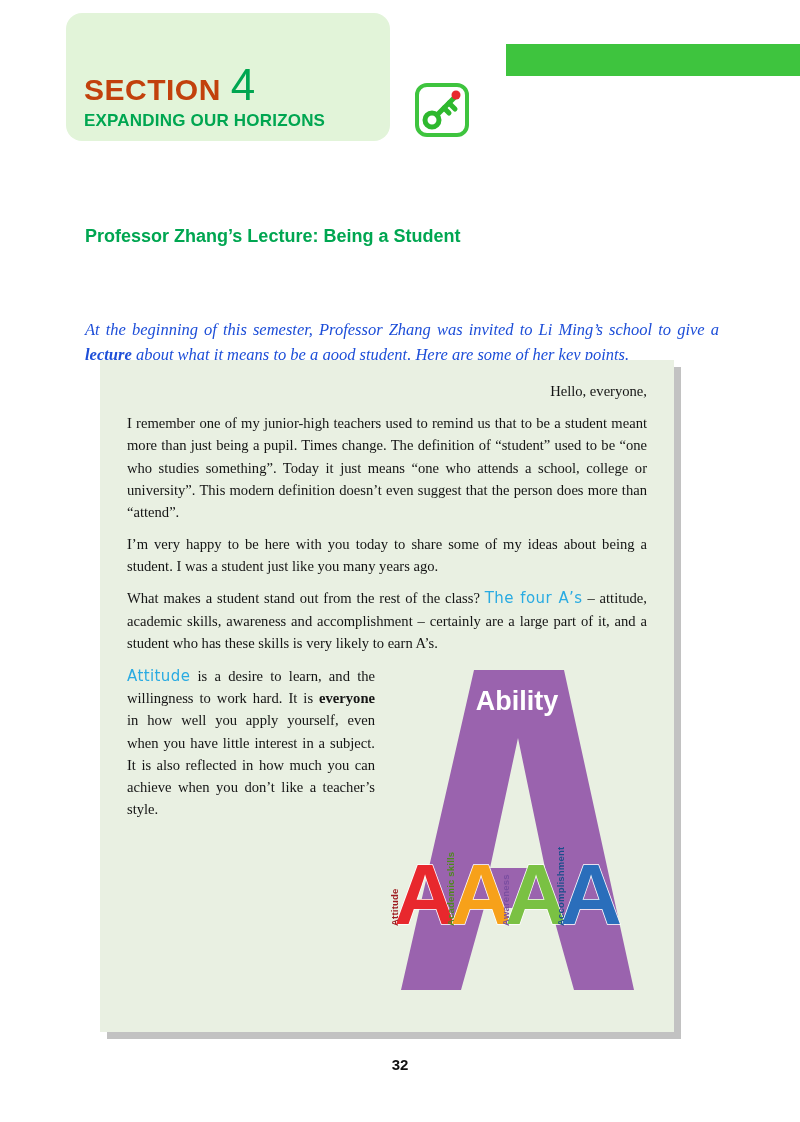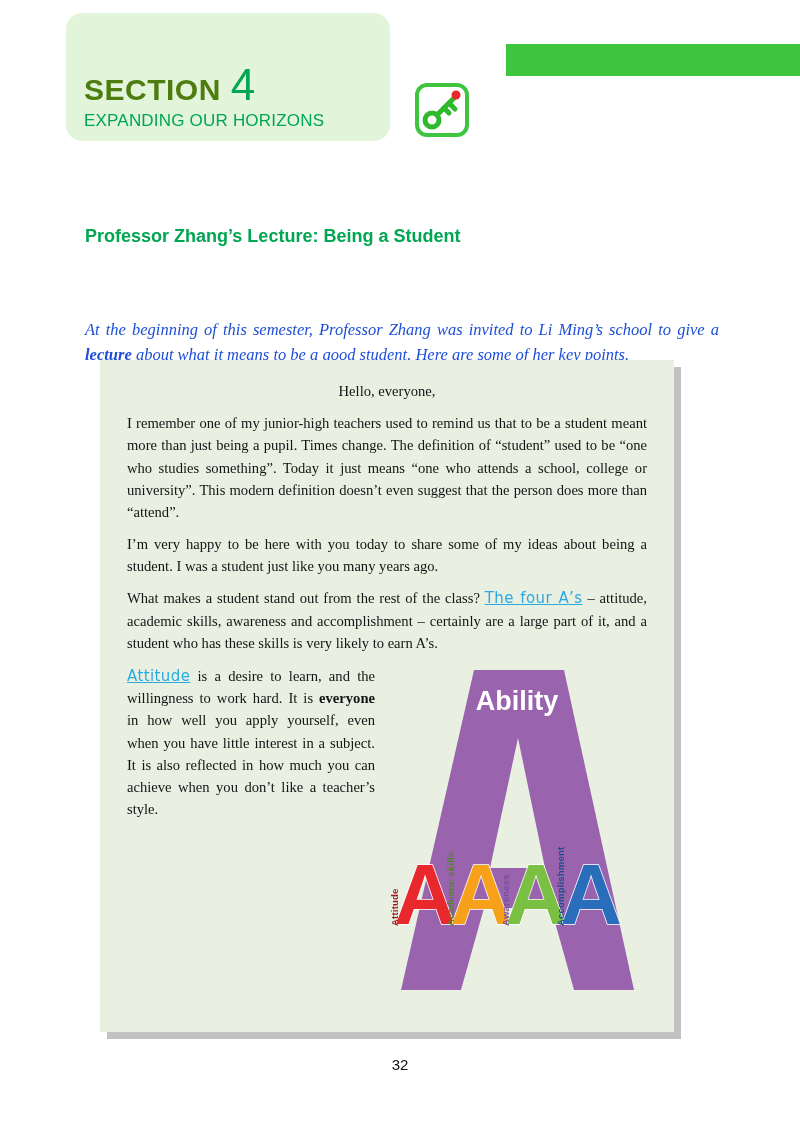--- a/index.html
+++ b/index.html
@@ -18,30 +18,30 @@
     width: 324px; height: 128px;
     background: #e2f4d9;
     border-radius: 16px;
     display: flex; flex-direction: column; justify-content: flex-end;
     padding: 0 0 10px 18px;
   }
   .section-line { display: flex; align-items: baseline; gap: 10px; }
   .section-label {
     font-family: "Liberation Sans", sans-serif;
     font-weight: bold; font-size: 30px; letter-spacing: 0.5px;
-    color: #4d7c0f;
+    color: #c2410c;
   }
   .section-number {
     font-family: "Liberation Sans", sans-serif;
     font-weight: 400; font-size: 44px; line-height: 0.9;
     color: #00a651;
   }
   .section-subtitle {
     font-family: "Liberation Sans", sans-serif;
-    font-weight: normal; font-size: 17px; letter-spacing: 0.2px;
+    font-weight: bold; font-size: 17px; letter-spacing: 0.2px;
     color: #00a651; margin-top: 4px;
   }
   .key-box {
     position: absolute; left: 414px; top: 82px;
     width: 56px; height: 56px;
   }
   .header-bar {
     position: absolute; left: 506px; right: 0; top: 44px; height: 32px;
     background: #3ec43e;
   }
@@ -67,24 +67,24 @@
     background: #e9f0e2;
     box-shadow: 7px 7px 0 #c2c2c2;
     padding: 20px 27px 18px 27px;
     overflow: hidden;
   }
   .lecture-box p {
     margin: 0 0 10px 0;
     font-size: 14.6px; line-height: 1.52;
     color: #141414; text-align: justify;
   }
-  .lecture-box p.salutation { text-align: center; }
+  .lecture-box p.salutation { text-align: right; }
   .comic {
     font-family: "DejaVu Sans", sans-serif;
-    color: #29abe2; letter-spacing: 0.4px; font-size: 15px; text-decoration: underline;
+    color: #29abe2; letter-spacing: 0.4px; font-size: 15px;
   }
   .figure {
     float: right;
     width: 258px; height: 326px;
     margin: 2px 0 4px 14px;
   }
   .figure svg { width: 100%; height: 100%; display: block; }
   .big-a-letter { }
   .ability-label {
     font-family: "Liberation Sans", sans-serif;
@@ -98,21 +98,21 @@
   .small-a-label {
     font-family: "Liberation Sans", sans-serif;
     font-weight: bold; font-size: 9.5px; letter-spacing: 0.2px;
   }
 
   
   .page-number {
     position: absolute; left: 0; top: 1056px; width: 100%;
     text-align: center;
     font-family: "Liberation Sans", sans-serif;
-    font-weight: normal; font-size: 15px; color: #111;
+    font-weight: bold; font-size: 15px; color: #111;
   }
 </style>
 </head>
 <body>
 
 <div class="page">
 
   <div class="section-banner">
     <div class="section-line">
       <span class="section-label">SECTION</span>

